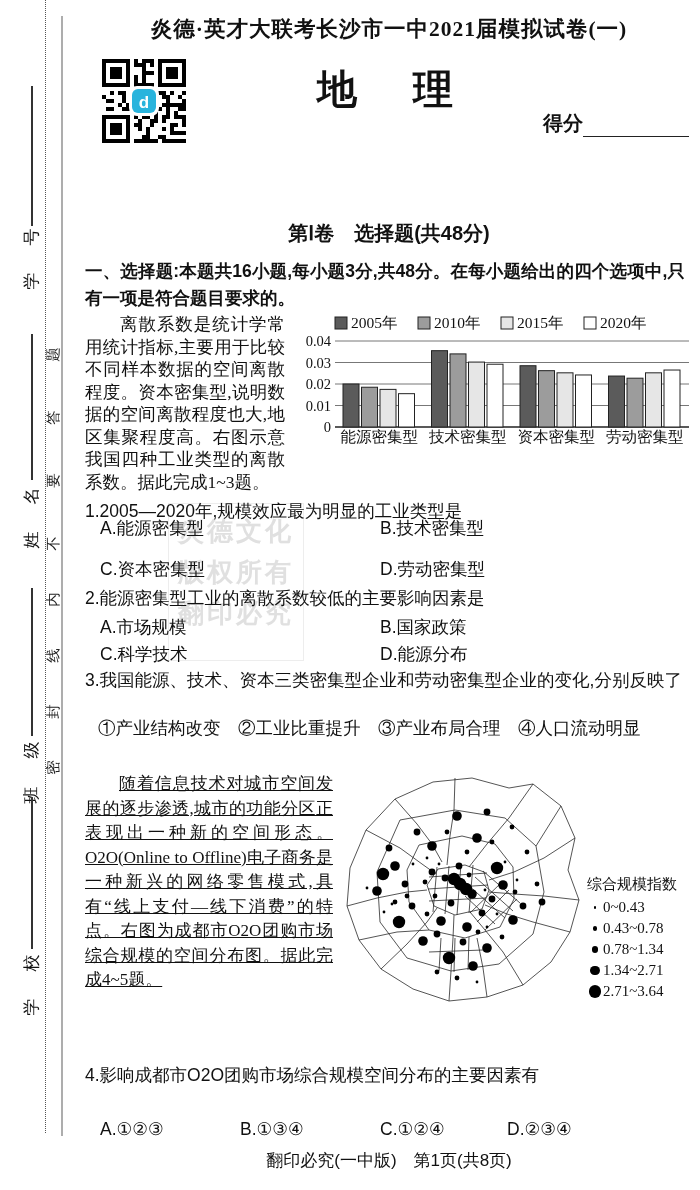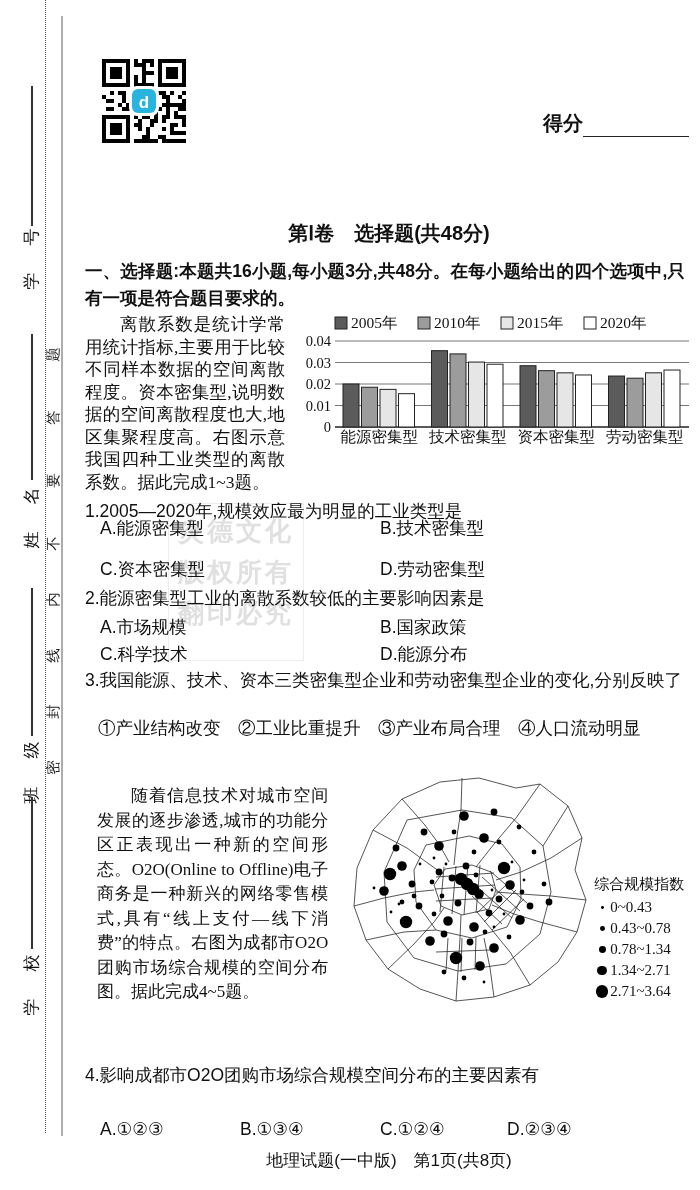--- a/index.html
+++ b/index.html
@@ -35,22 +35,22 @@
   
   .stem{position:absolute;left:85px;width:608px;font-size:17.5px;line-height:26px;
         font-family:"Liberation Sans",sans-serif;padding-left:16px;text-indent:-16px;}
   .optrow{position:absolute;left:85px;width:608px;height:28px;font-size:17.5px;
           font-family:"Liberation Sans",sans-serif;}
   .opt{position:absolute;top:0;white-space:nowrap;}
   .c1{left:15px;}.c2{left:155px;}.c3{left:295px;}.c4{left:422px;}
   .subline{position:absolute;left:98px;width:595px;font-size:17.5px;font-family:Liberation Mono, monospace;white-space:nowrap;}
   
   .maprow{position:absolute;top:772px;left:85px;width:608px;display:flex;}
-  .p2{width:248px;font-size:17px;line-height:24.5px;text-align:justify;text-indent:2em;margin:12px;
-      padding-right:4px;}
+  .p2{width:248px;font-size:17px;line-height:24.5px;text-align:justify;text-indent:2em;margin:0;
+      padding-right:4px;text-decoration:underline;}
   .mapfig{width:250px;height:252px;flex:0 0 250px;}
   .maplegend{width:106px;margin-top:102px;font-size:15px;line-height:21px;}
   .maplegend .ttl{white-space:nowrap;margin-bottom:2px;}
   .lrow{display:flex;align-items:center;height:21px;}
   .ldot{flex:0 0 16px;display:flex;justify-content:center;align-items:center;}
   .ldot i{display:block;border-radius:50%;background:#000;}
   
   .footer{position:absolute;top:1149px;left:85px;width:608px;text-align:center;font-size:17px;
           font-family:"Liberation Sans",sans-serif;}
   .wm{position:absolute;left:168px;top:503px;width:134px;height:156px;border:1px solid #ededed;
@@ -90,20 +90,21 @@
 
   <span class="schar" style="top:347px;">题</span>
   <span class="schar" style="top:410px;">答</span>
   <span class="schar" style="top:473px;">要</span>
   <span class="schar" style="top:536px;">不</span>
   <span class="schar" style="top:592px;">内</span>
   <span class="schar" style="top:648px;">线</span>
   <span class="schar" style="top:704px;">封</span>
   <span class="schar" style="top:760px;">密</span>
 
+  <div class="examtitle">炎德·英才大联考长沙市一中2021届模拟试卷(一)</div>
   <div class="abs" style="top:57px;left:100px;width:88px;height:88px;">
     <svg id="qr-svg" width="88" height="88">
         <rect x="0" y="0" width="88" height="88" fill="#fff"></rect>
         <rect x="34" y="2" width="4" height="4" fill="#000"></rect>
         <rect x="42" y="2" width="4" height="4" fill="#000"></rect>
         <rect x="46" y="2" width="4" height="4" fill="#000"></rect>
         <rect x="50" y="2" width="4" height="4" fill="#000"></rect>
         <rect x="34" y="6" width="4" height="4" fill="#000"></rect>
         <rect x="38" y="6" width="4" height="4" fill="#000"></rect>
         <rect x="42" y="6" width="4" height="4" fill="#000"></rect>
@@ -231,20 +232,21 @@
         <rect x="62" y="6" width="20" height="20" fill="#fff"></rect>
         <rect x="66" y="10" width="12" height="12" fill="#000"></rect>
         <rect x="2" y="58" width="28" height="28" fill="#000"></rect>
         <rect x="6" y="62" width="20" height="20" fill="#fff"></rect>
         <rect x="10" y="66" width="12" height="12" fill="#000"></rect>
         <rect x="29" y="29" width="30" height="30" rx="8" fill="#fff"></rect>
         <rect x="32" y="32" width="24" height="24" rx="6" fill="#29b4dd"></rect>
         <text x="44" y="51" text-anchor="middle" font-size="17" font-weight="bold" font-family="&quot;Liberation Sans&quot;,sans-serif" fill="#fff">d</text>
       </svg>
   </div>
+  <div class="subject">地　理</div>
   <div class="score"><span>得分</span><span class="scoreline"></span></div>
 
   <div class="sec1">第Ⅰ卷　选择题(共48分)</div>
   <div class="note">一、选择题:本题共16小题,每小题3分,共48分。在每小题给出的四个选项中,只有一项是符合题目要求的。</div>
 
   <div class="p1">
     <div class="chartfig">
       <svg id="chart-svg" width="402" height="130">
           <g>
             <line x1="44" x2="398" y1="112" y2="112" stroke="#222" stroke-width="1.4"></line>
@@ -462,14 +464,14 @@
   </div>
 
   <div class="stem" style="top:1062px;">4.影响成都市O2O团购市场综合规模空间分布的主要因素有</div>
   <div class="optrow" style="top:1119px;">
     <span class="opt c1">A.①②③</span>
     <span class="opt c2">B.①③④</span>
     <span class="opt c3">C.①②④</span>
     <span class="opt c4">D.②③④</span>
   </div>
 
-  <div class="footer">地理试题(一中版)　第1页(共8页)</div>
+  <div class="footer">翻印必究(一中版)　第1页(共8页)</div>
 </div>
 
 </body></html>

